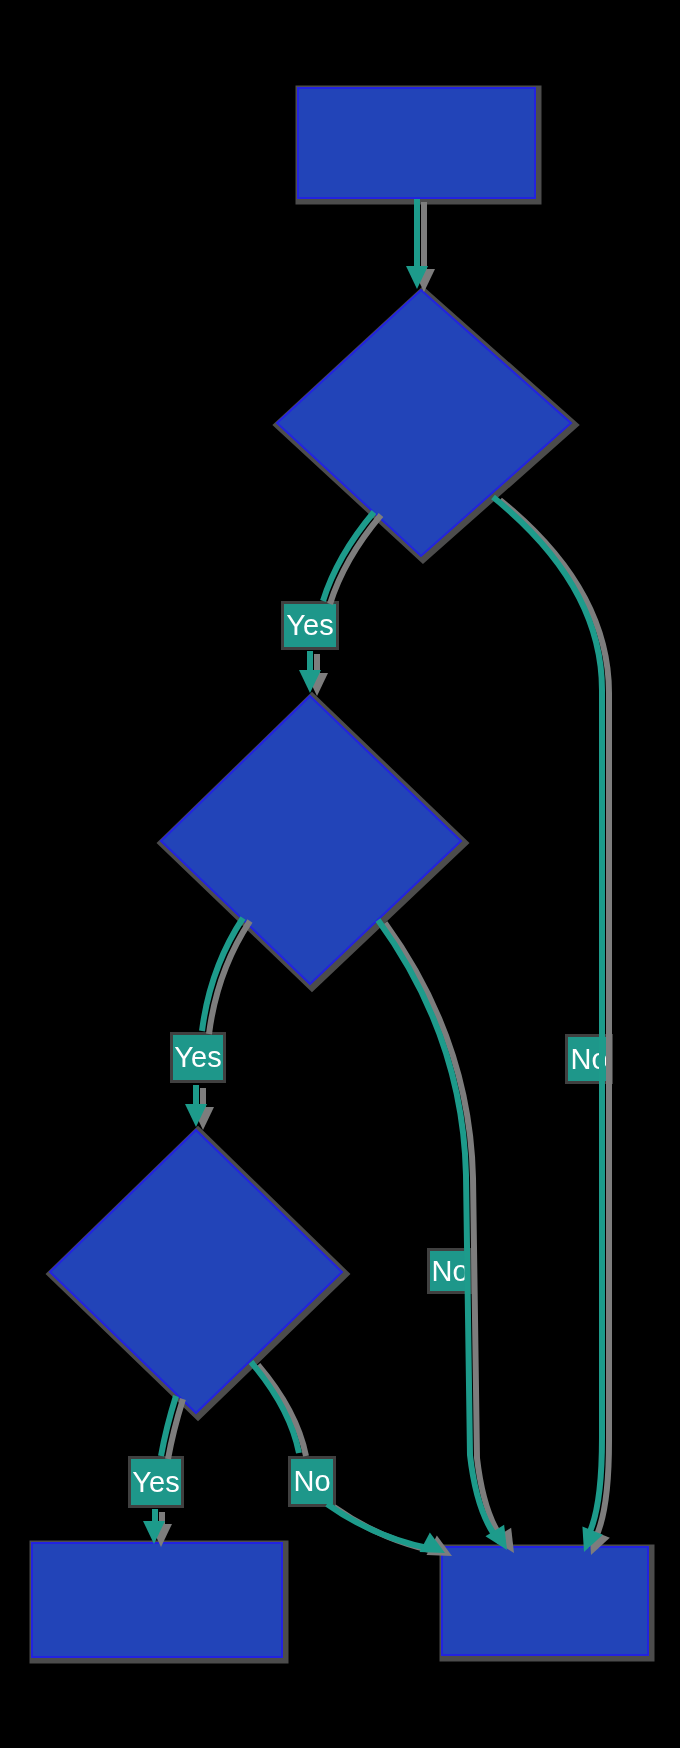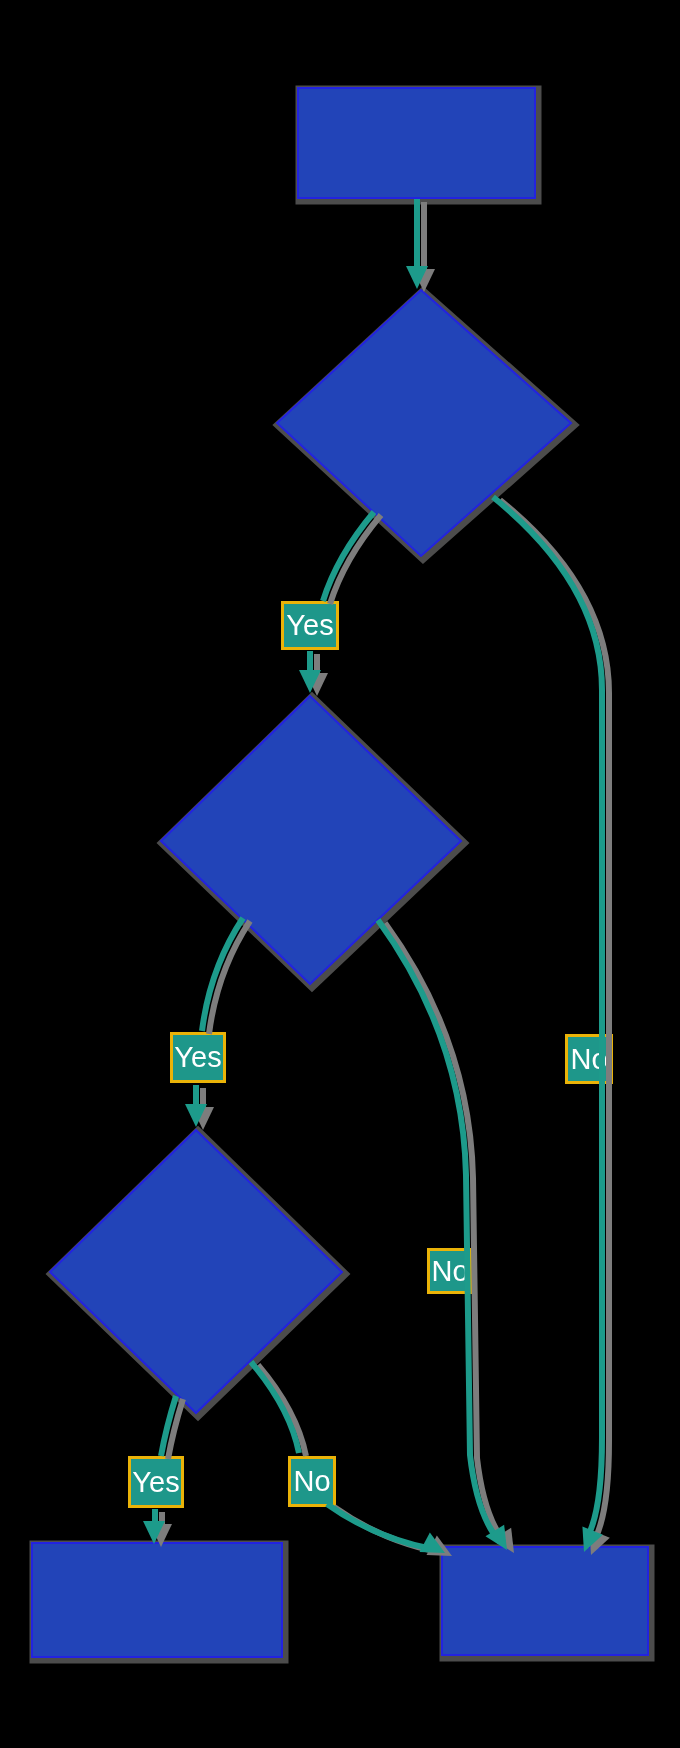--- a/index.html
+++ b/index.html
@@ -12,21 +12,21 @@
   }
   #canvas svg{position:absolute;left:0;top:0;}
   .layer-nodes{z-index:1;}
   .layer-badges{z-index:2;}
   .layer-edges{z-index:3;pointer-events:none;}
   .layer-text{z-index:4;pointer-events:none;}
   .badge{
     position:absolute;
     box-sizing:border-box;
     background:#1e978a;
-    border:3px solid #eab308;
+    border:3px solid #404040;
     color:#ffffff;
     display:flex;align-items:center;justify-content:center;
     font-size:29px;line-height:1;
   }
   .nlabel{
     position:absolute;
     display:flex;align-items:center;justify-content:center;
     color:#fafafa;
     font-size:30px;line-height:1.15;
     text-align:center;

